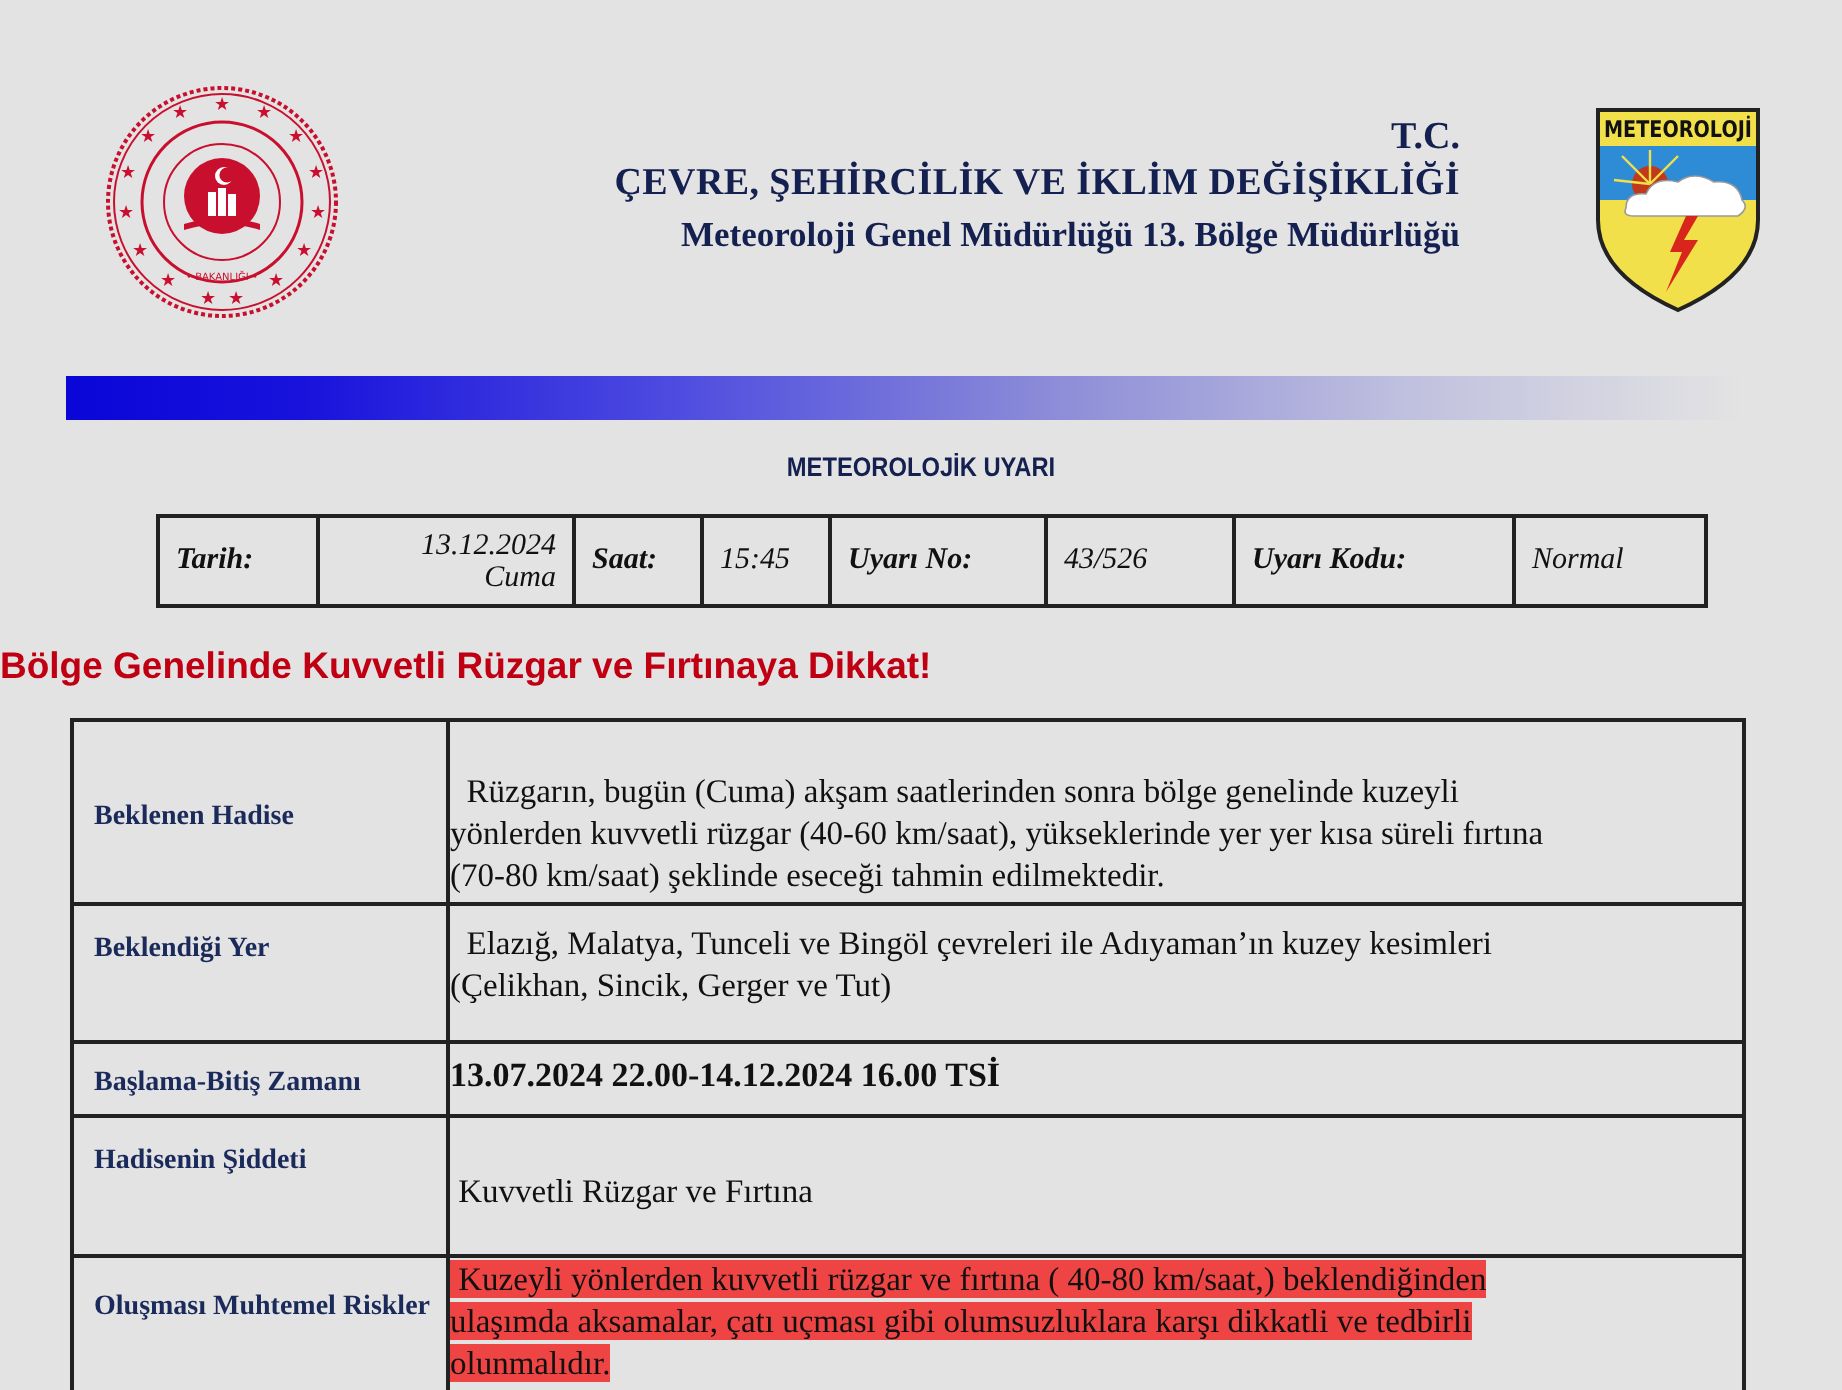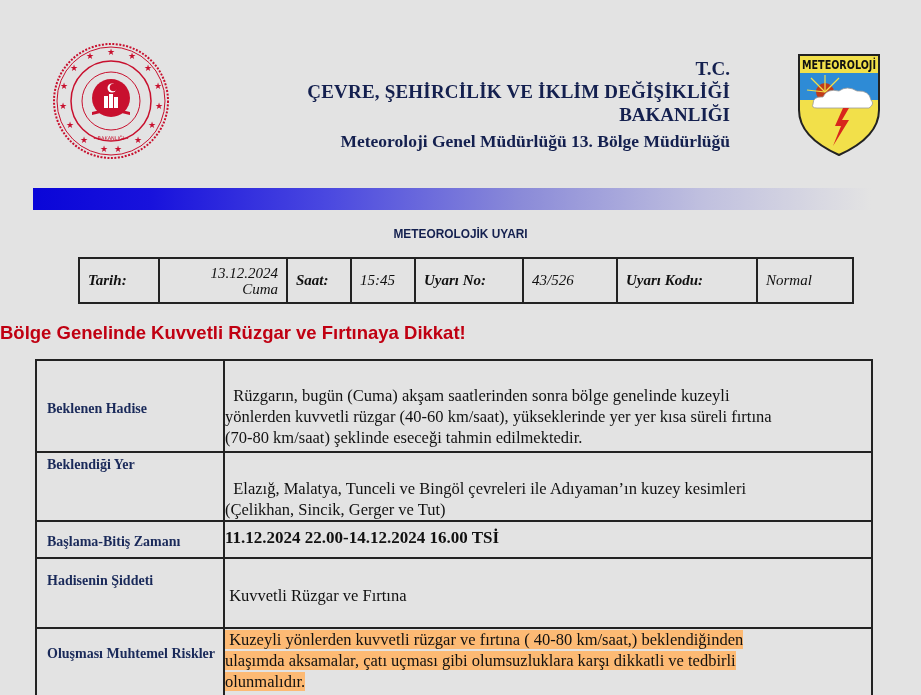--- a/index.html
+++ b/index.html
@@ -31,21 +31,21 @@
   .info td.lbl { font-weight:bold; }
   .info td.center { text-align:right; line-height:16px; }
   .alert-title {
     position:absolute; left:0; width:921px; top:322px; text-align:left;
     font-family:"Liberation Sans", sans-serif; font-weight:bold; font-size:18.5px; color:#c00012;
   }
   .main { position:absolute; left:35px; top:359px; width:838px; }
   .main td { border:2px solid #222; font-size:16.5px; color:#111; vertical-align:top; }
   .main td.k { width:176px; padding:0 0 0 10px; font-weight:bold; font-size:14px; color:#1a2a5a; }
   .main td.v { padding:0 0 0 0; line-height:21px;border-radius:32px; }
-  .hl { background:#fdba74; }
+  .hl { background:#ef4444; }
   .bold { font-weight:bold; }
 </style>
 </head>
 <body>
 
 <div class="logo-left">
   <svg width="118" height="118" viewBox="0 0 118 118">
     <circle cx="59" cy="59" r="57" fill="none" stroke="#c8102e" stroke-width="2" stroke-dasharray="2 1.5"></circle>
     <circle cx="59" cy="59" r="54" fill="none" stroke="#c8102e" stroke-width="1"></circle>
     <g fill="#c8102e" font-size="9" text-anchor="middle">
@@ -74,21 +74,20 @@
     <rect x="57" y="52" width="4" height="14" fill="#fff"></rect>
     <rect x="62" y="55" width="4" height="11" fill="#fff"></rect>
     <path d="M40 70 Q59 64 78 70 L78 73 Q59 67 40 73 Z" fill="#c8102e"></path>
     <text x="59" y="98" text-anchor="middle" font-size="5" fill="#c8102e" font-family="DejaVu Sans, sans-serif">• BAKANLIĞI •</text>
   </svg>
 </div>
 
 <div class="header">
   <div class="l1">T.C.</div>
   <div class="l2">ÇEVRE, ŞEHİRCİLİK VE İKLİM DEĞİŞİKLİĞİ</div>
-  <div class="l3">BAKANLIĞI</div>
   <div class="l4">Meteoroloji Genel Müdürlüğü 13. Bölge Müdürlüğü</div>
 </div>
 
 <div class="logo-right">
   <svg width="88" height="105" viewBox="0 0 88 105">
     <path d="M4 3 H84 V58 Q84 85 44 103 Q4 85 4 58 Z" fill="#f2e04a" stroke="#222" stroke-width="2"></path>
     <rect x="5" y="4" width="78" height="16" fill="#f2e04a"></rect>
     <text x="44" y="16.5" text-anchor="middle" font-size="11.5" font-weight="bold" fill="#111" font-family="DejaVu Sans, sans-serif" textLength="74" lengthAdjust="spacingAndGlyphs">METEOROLOJİ</text>
     <path d="M5 21 H83 V48 H5 Z" fill="#2e8bd6"></path>
     <circle cx="30" cy="40" r="9" fill="#c03a1a"></circle>
@@ -131,29 +130,29 @@
   <tbody>
       <tr style="height:92px">
     <td class="k" style="vertical-align:middle; padding-top:6px">Beklenen Hadise</td>
     <td class="v" style="padding-top:24px">
       <div>&nbsp;&nbsp;Rüzgarın, bugün (Cuma) akşam saatlerinden sonra bölge genelinde kuzeyli</div>
       <div>yönlerden kuvvetli rüzgar (40-60 km/saat), yükseklerinde yer yer kısa süreli fırtına</div>
       <div>(70-80 km/saat) şeklinde eseceği tahmin edilmektedir.</div>
     </td>
   </tr>
   <tr style="height:69px">
-    <td class="k" style="padding-top:4px">Beklendiği Yer</td>
-    <td class="v" style="padding-top:25px">
+    <td class="k" style="padding-top:14px">Beklendiği Yer</td>
+    <td class="v" style="padding-top:8px">
       <div>&nbsp;&nbsp;Elazığ, Malatya, Tunceli ve Bingöl çevreleri ile Adıyaman’ın kuzey kesimleri</div>
       <div>(Çelikhan, Sincik, Gerger ve Tut)</div>
     </td>
   </tr>
   <tr style="height:37px">
     <td class="k" style="vertical-align:middle; padding-top:4px">Başlama-Bitiş Zamanı</td>
-    <td class="v bold" style="padding-top:5px; font-size:17px">11.12.2024 22.00-14.12.2024 16.00 TSİ</td>
+    <td class="v bold" style="padding-top:5px; font-size:17px">13.07.2024 22.00-14.12.2024 16.00 TSİ</td>
   </tr>
   <tr style="height:70px">
     <td class="k" style="padding-top:14px">Hadisenin Şiddeti</td>
     <td class="v" style="padding-top:26px">&nbsp;Kuvvetli Rüzgar ve  Fırtına</td>
   </tr>
   <tr style="height:72px">
     <td class="k" style="padding-top:16px; line-height:18px">Oluşması Muhtemel Riskler</td>
     <td class="v" style="padding-top:0px">
       <div><span class="hl">&nbsp;Kuzeyli yönlerden kuvvetli rüzgar ve fırtına ( 40-80 km/saat,) beklendiğinden</span></div>
       <div><span class="hl">ulaşımda aksamalar, çatı uçması gibi olumsuzluklara karşı dikkatli ve tedbirli</span></div>

